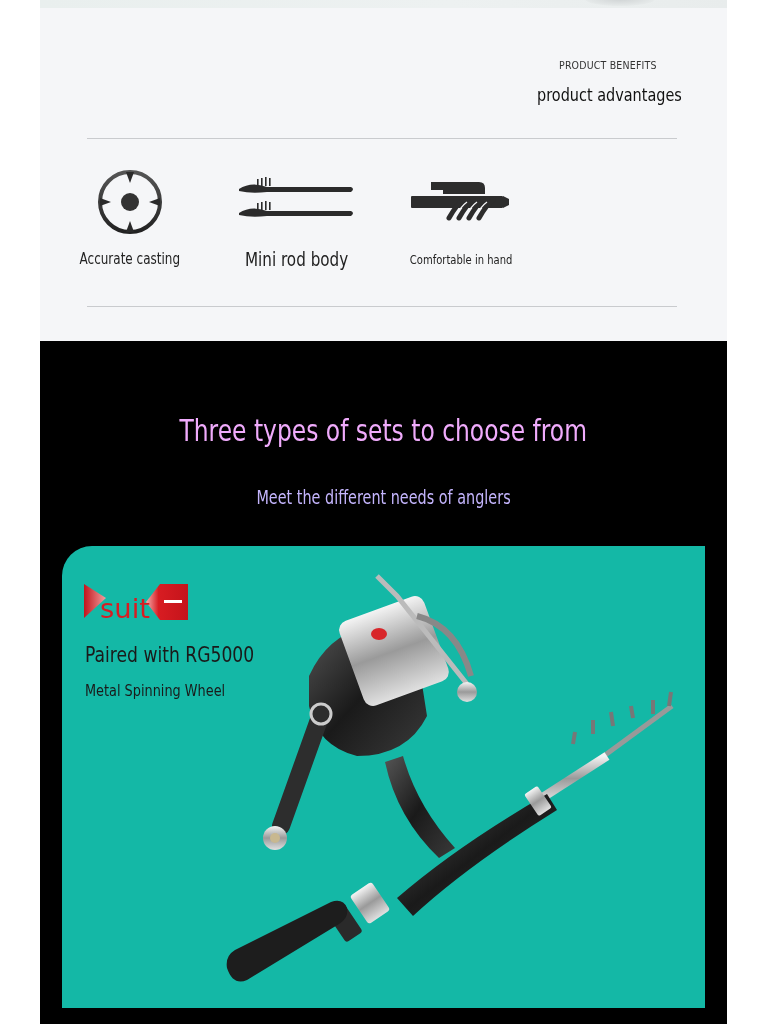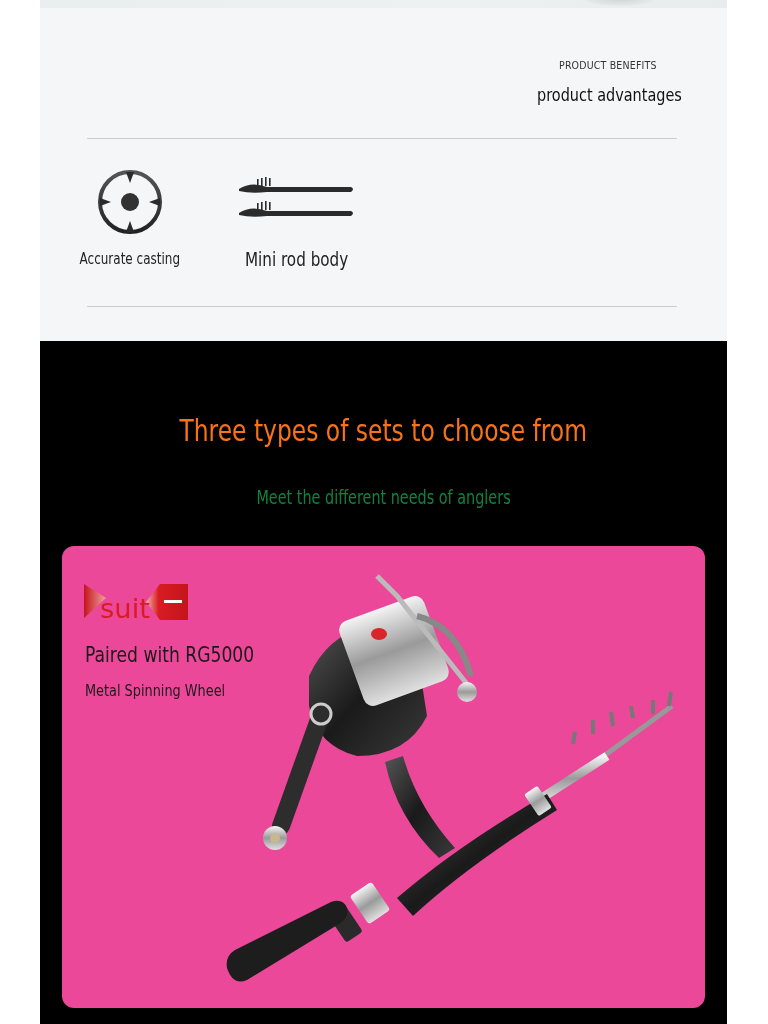--- a/index.html
+++ b/index.html
@@ -27,28 +27,28 @@
   .feature .ic { height: 72px; display: flex; align-items: center; justify-content: center; }
   .feature .lbl { margin-top: 12px; color: #222; white-space: nowrap;
     font-family: "DejaVu Sans", sans-serif; display: inline-block; transform-origin: center; }
   .f1 { left: 10px; } .f1 .lbl { font-size: 15px; transform: scaleX(0.8); }
   .f2 { left: 177px; } .f2 .lbl { font-size: 19px; transform: scaleX(0.8); margin-top: 10px; }
   .f3 { left: 341px; } .f3 .lbl { font-size: 12.5px; transform: scaleX(0.8); margin-top: 14px; }
   .f4 { left: 507px; } .f4 .lbl { font-size: 14.5px; transform: scaleX(0.82); }
 
   .sets { position: absolute; left: 0; top: 341px; width: 687px; height: 683px; background: #000; }
   .sets .title { position: absolute; left: 0; width: 687px; top: 72px; text-align: center;
-    color: #f97316; font-size: 30px; font-family: "DejaVu Sans", sans-serif; }
+    color: #f0abfc; font-size: 30px; font-family: "DejaVu Sans", sans-serif; }
   .sets .title span { display: inline-block; transform: scaleX(0.78); white-space: nowrap; }
   .sets .sub { position: absolute; left: 0; width: 687px; top: 144px; text-align: center;
-    color: #15803d; font-size: 20px; font-family: "DejaVu Sans", sans-serif; }
+    color: #c4b5fd; font-size: 20px; font-family: "DejaVu Sans", sans-serif; }
   .sets .sub span { display: inline-block; transform: scaleX(0.72); white-space: nowrap; }
 
-  .card { position: absolute; left: 22px; top: 205px; width: 643px; height: 462px; background: #ec4899;
-    border-top-left-radius: 30px; overflow: hidden; border-radius: 12px; }
+  .card { position: absolute; left: 22px; top: 205px; width: 643px; height: 462px; background: #14b8a6;
+    border-top-left-radius: 30px; overflow: hidden; }
   .badge { position: absolute; left: 22px; top: 38px; width: 104px; height: 38px; }
   .card .name { position: absolute; left: 23px; top: 96px; font-size: 22px; color: #1a1a1a;
     font-family: "DejaVu Sans", sans-serif; transform: scaleX(0.78); transform-origin: left; white-space: nowrap; }
   .card .desc { position: absolute; left: 23px; top: 135px; font-size: 16.5px; color: #1a1a1a;
     font-family: "DejaVu Sans", sans-serif; transform: scaleX(0.78); transform-origin: left; white-space: nowrap; }
   .product { position: absolute; left: 155px; top: 20px; width: 470px; height: 430px; }
 </style>
 </head>
 <body>
 
@@ -96,20 +96,43 @@
           <circle cx="35" cy="35" r="9" fill="#333"></circle>
           <polygon points="31,5 39,5 35,16" fill="#2a2a2a"></polygon>
           <polygon points="31,65 39,65 35,54" fill="#2a2a2a"></polygon>
           <polygon points="5,31 5,39 16,35" fill="#2a2a2a"></polygon>
           <polygon points="65,31 65,39 54,35" fill="#2a2a2a"></polygon>
         </svg>
       </div>
       <div class="lbl">Accurate casting</div>
     </div>
 
+    <div class="feature f3">
+      <div class="ic">
+        <svg width="104" height="44" viewBox="0 0 104 44">
+          <g fill="#2d2d2d">
+            <path d="M22,2 L70,2 Q76,2 76,8 L76,14 L34,14 L34,10 L22,10 Z"></path>
+            <rect x="2" y="16" width="92" height="12" rx="1"></rect>
+            <path d="M94,16 L100,19 L100,25 L94,28 Z"></path>
+          </g>
+          <g fill="none" stroke="#2d2d2d" stroke-width="5" stroke-linecap="round">
+            <path d="M40,38 Q48,24 54,20"></path>
+              <path d="M50,38 Q58,24 64,20"></path>
+            <path d="M60,38 Q68,24 74,20"></path>
+              <path d="M70,38 Q78,24 84,20"></path>
+          </g>
+          <g fill="none" stroke="#f5f6f8" stroke-width="1.4">
+            <path d="M44,40 Q52,26 58,22"></path>
+              <path d="M54,40 Q62,26 68,22"></path>
+              <path d="M64,40 Q72,26 78,22"></path>
+          </g>
+        </svg>
+      </div>
+      <div class="lbl">Comfortable in hand</div>
+    </div>
 
 
     <div class="rule r2"></div>
   </section>
 
   <section class="sets">
     <div class="title"><span>Three types of sets to choose from</span></div>
     <div class="sub"><span>Meet the different needs of anglers</span></div>
 
     <div class="card">

